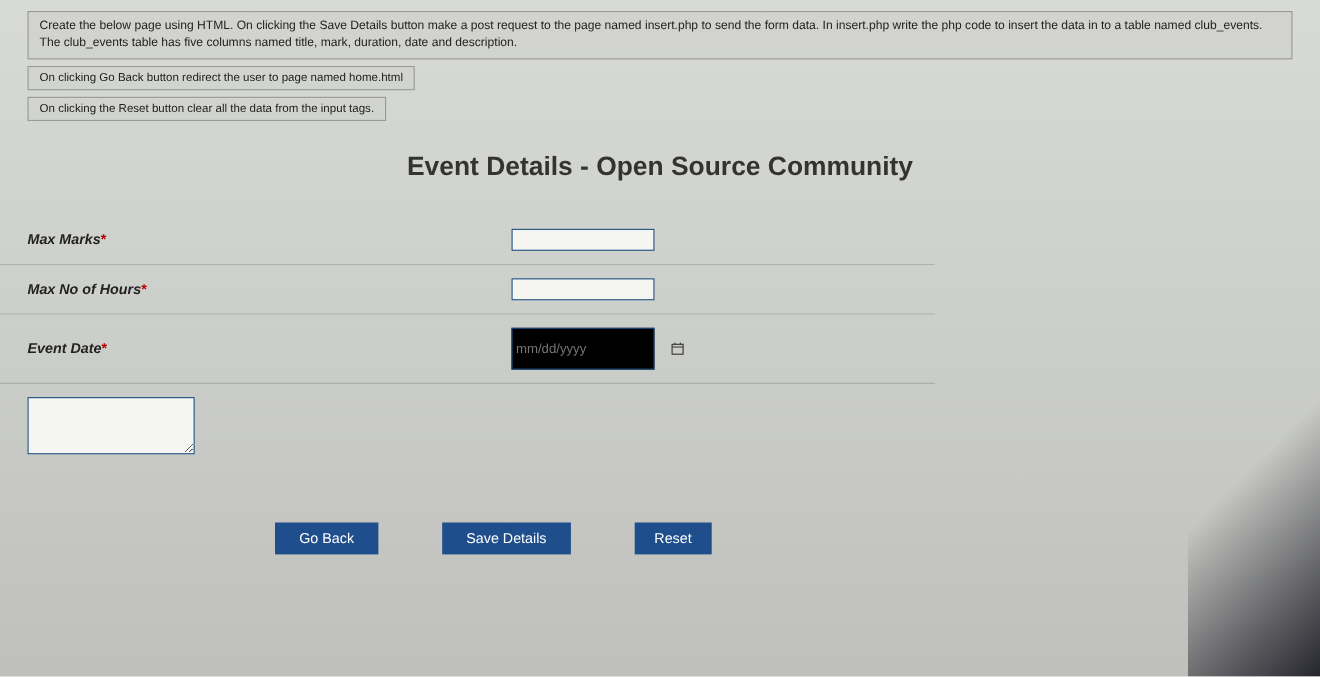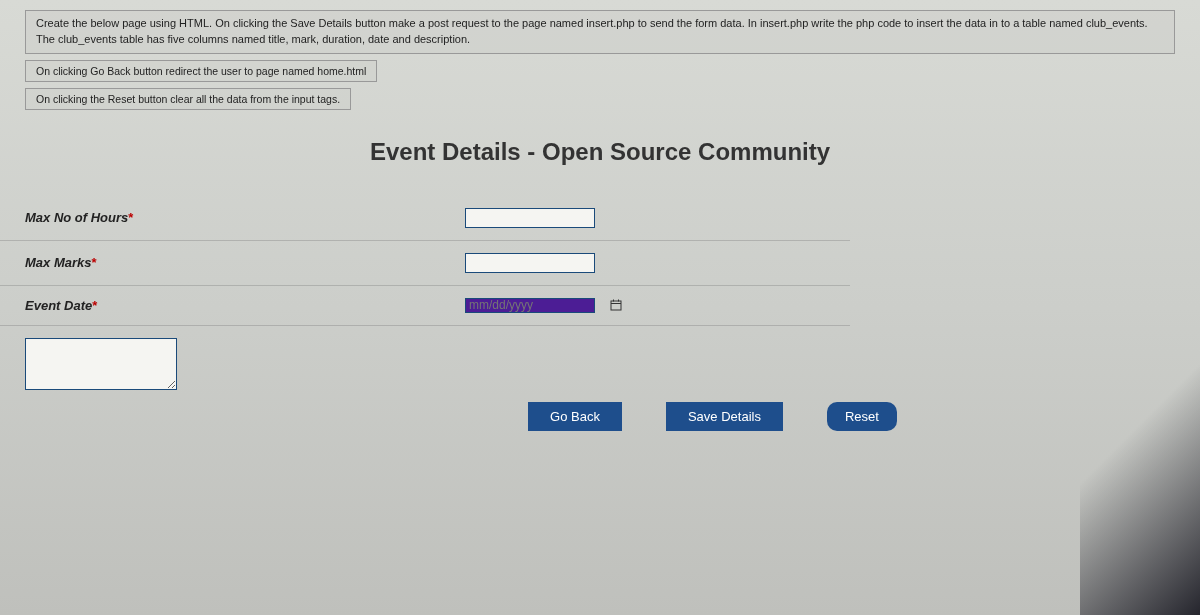--- a/index.html
+++ b/index.html
@@ -79,23 +79,23 @@
       font-size: 12px;
       padding: 1px 3px;
     }
     .date-wrap {
       display: flex;
       align-items: center;
       position: relative;
     }
     .date-input {
       width: 130px;
-      height: 15px;
+      height: 38px;
       border: 1px solid #1a4a7a;
-      background: #4c1d95;
+      background: #000000;
       font-size: 12px;
       padding: 1px 3px;
       color: #888;
       font-family: 'Segoe UI', sans-serif;
     }
     .date-icon {
       margin-left: 15px;
       width: 12px;
       height: 12px;
       display: inline-block;
@@ -105,36 +105,35 @@
       width: 152px;
       height: 52px;
       border: 1px solid #1a4a7a;
       background: #f5f5f2;
       font-size: 12px;
       padding: 2px 3px;
       resize: both;
     }
     .button-row {
       display: flex;
-      gap: 44px;
+      gap: 58px;
+      margin-top: 50px;
       margin-left: 225px;
-      justify-content: center;
     }
     .btn {
       background: #1e4e8c;
       color: #fff;
       border: none;
       font-size: 13px;
       padding: 7px 22px;
       cursor: pointer;
       font-family: inherit;
     }
     .btn.secondary {
       padding: 3px 18px;
-      border-radius: 10px;
     }
     .dark-corner {
       position: absolute;
       right: 0;
       bottom: 0;
       width: 120px;
       height: 300px;
       background: linear-gradient(135deg, transparent 40%, rgba(10,10,20,0.85) 100%);
       pointer-events: none;
     }
@@ -157,28 +156,28 @@
   <span>On clicking the Reset button clear all the data from the input tags.</span>
 </div>
 
 <h2 class="page-title">Event Details - Open Source Community</h2>
 
 <div class="form-area">
 
 
   <div class="form-row">
     <div class="form-label">
-      <span>Max No of Hours</span><span class="req">*</span>
+      <span>Max Marks</span><span class="req">*</span>
     </div>
     <input type="text" class="form-input" style="">
   </div>
 
   <div class="form-row">
     <div class="form-label">
-      <span>Max Marks</span><span class="req">*</span>
+      <span>Max No of Hours</span><span class="req">*</span>
     </div>
     <input type="text" class="form-input" style="">
   </div>
 
   <div class="form-row">
     <div class="form-label">
       <span>Event Date</span><span class="req">*</span>
     </div>
     <div class="date-wrap">
       <input type="text" class="date-input" placeholder="mm/dd/yyyy" style="">

